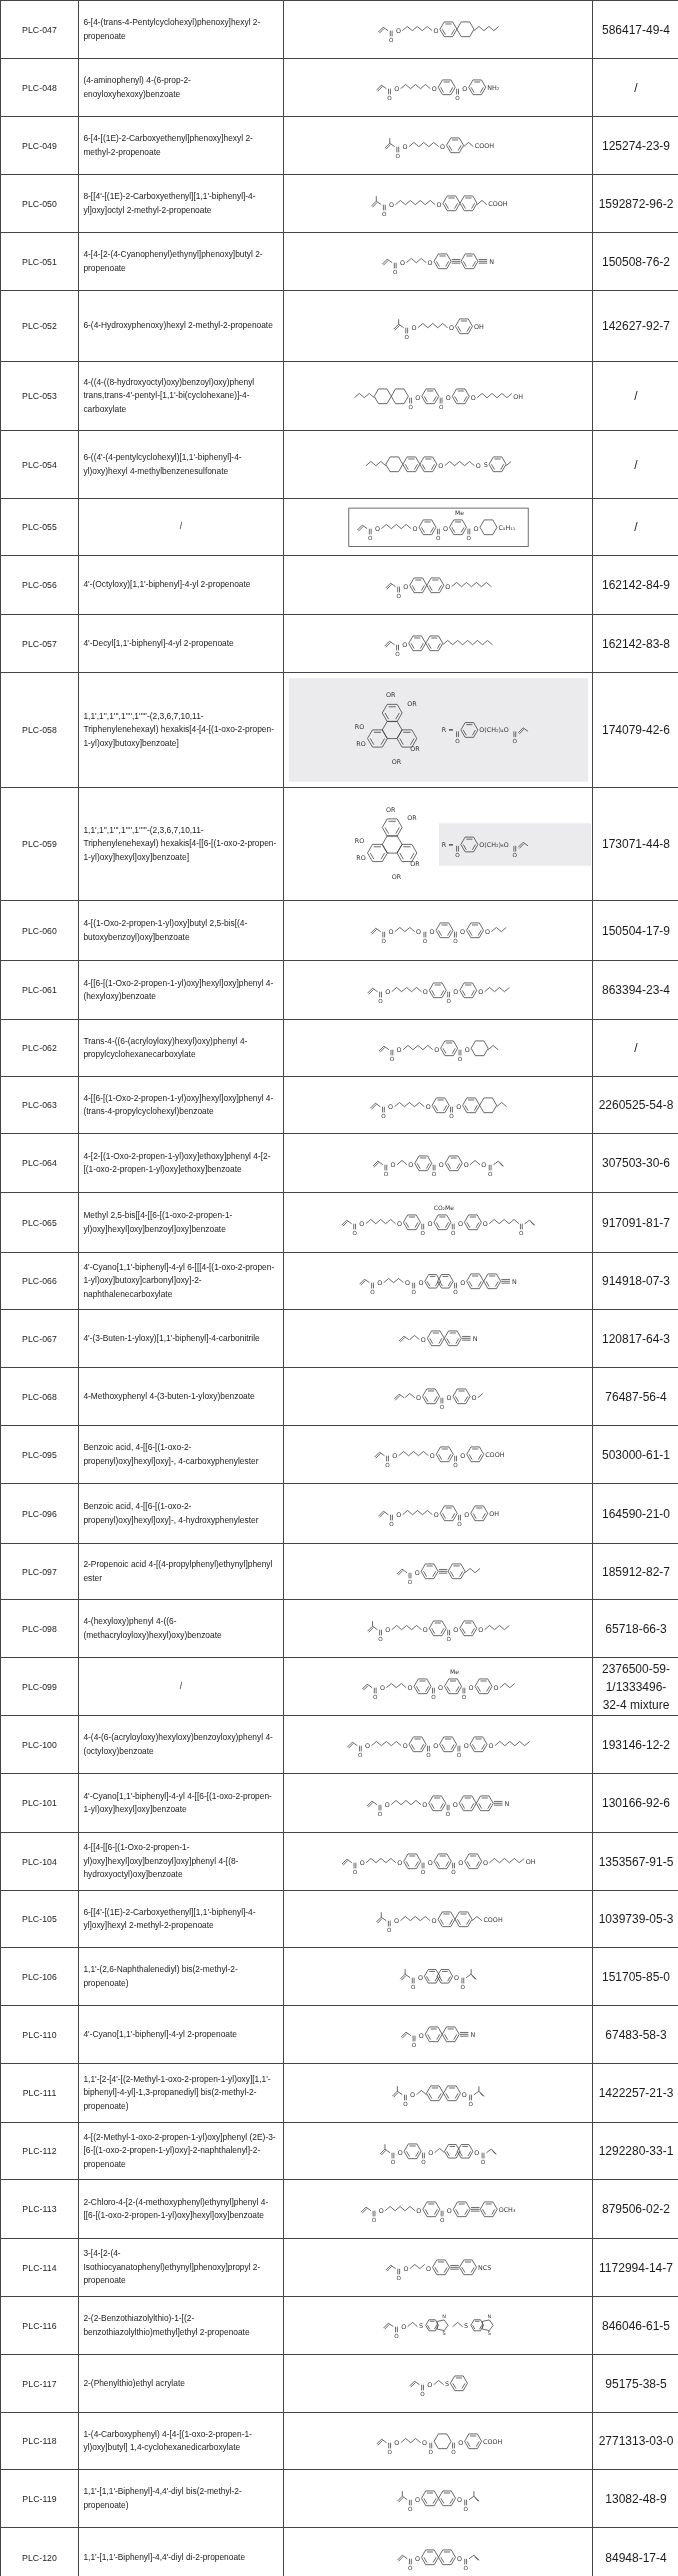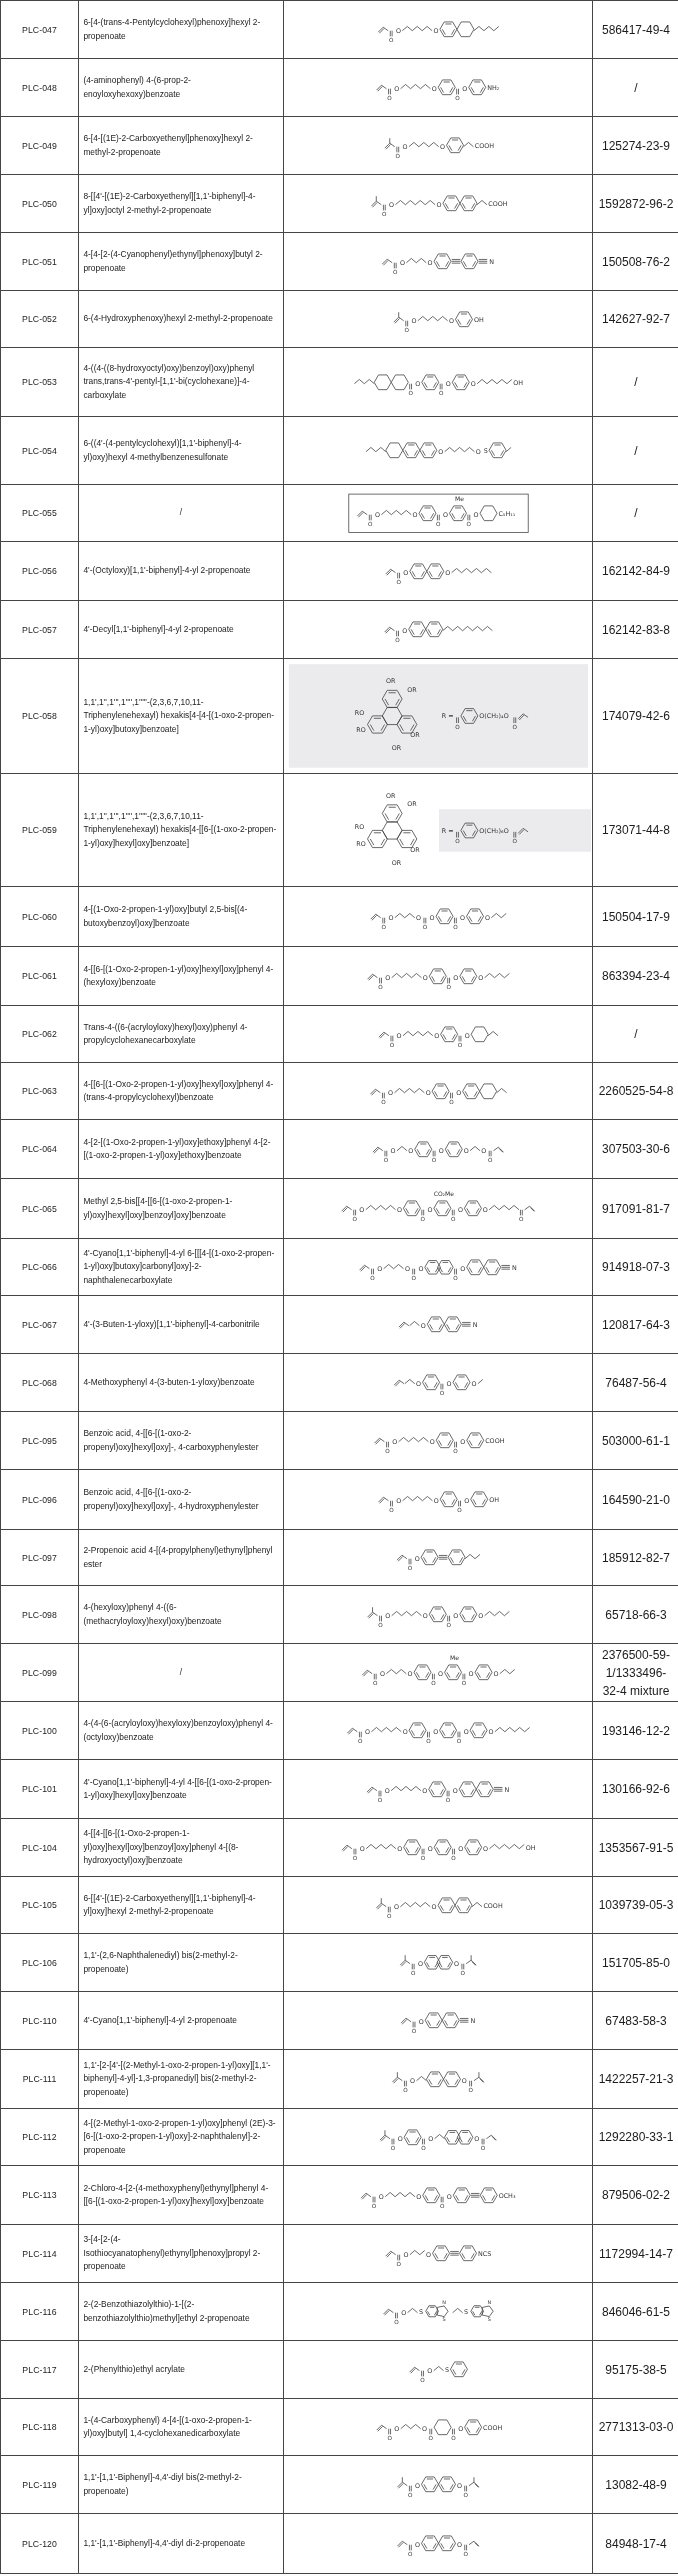--- a/index.html
+++ b/index.html
@@ -192,21 +192,21 @@
               <line x1="254.38" y1="35.48245948869755" x2="250.06" y2="28" stroke="#3f3f3f" stroke-width="1.1"></line>
               <line x1="254.38" y1="20.517540511302453" x2="263.02" y2="20.51754051130245" stroke="#3f3f3f" stroke-width="1.1"></line>
               <line x1="271.7" y1="25.4" x2="283.7" y2="25.4" stroke="#3f3f3f" stroke-width="1.1"></line>
               <line x1="271.7" y1="28" x2="283.7" y2="28" stroke="#3f3f3f" stroke-width="1.1"></line>
               <line x1="271.7" y1="30.6" x2="283.7" y2="30.6" stroke="#3f3f3f" stroke-width="1.1"></line>
               <text x="286.7" y="31.5" font-size="9" fill="#333" text-anchor="start" font-family="DejaVu Sans, sans-serif">N</text>
             </svg>
           </td>
           <td class="cas">150508-76-2</td>
         </tr>
-        <tr style="height: 57px; margin-top: 45px;">
+        <tr style="height: 71px; margin-top: 45px;">
           <td class="code">PLC-052</td>
           <td class="name">6-(4-Hydroxyphenoxy)hexyl 2-methyl-2-propenoate</td>
           <td class="struct">
             <svg viewBox="0 0 430 56" width="308" height="41" class="structure">
               <line x1="151.9" y1="32" x2="158.9" y2="25" stroke="#3f3f3f" stroke-width="1.1"></line>
               <line x1="153.5" y1="33.6" x2="160.1" y2="26.8" stroke="#3f3f3f" stroke-width="1.1"></line>
               <line x1="158.9" y1="25" x2="165.9" y2="30" stroke="#3f3f3f" stroke-width="1.1"></line>
               <line x1="158.9" y1="25" x2="158.9" y2="18" stroke="#3f3f3f" stroke-width="1.1"></line>
               <line x1="168.9" y1="30" x2="168.9" y2="38" stroke="#3f3f3f" stroke-width="1.1"></line>
               <line x1="171.5" y1="30" x2="171.5" y2="38" stroke="#3f3f3f" stroke-width="1.1"></line>

